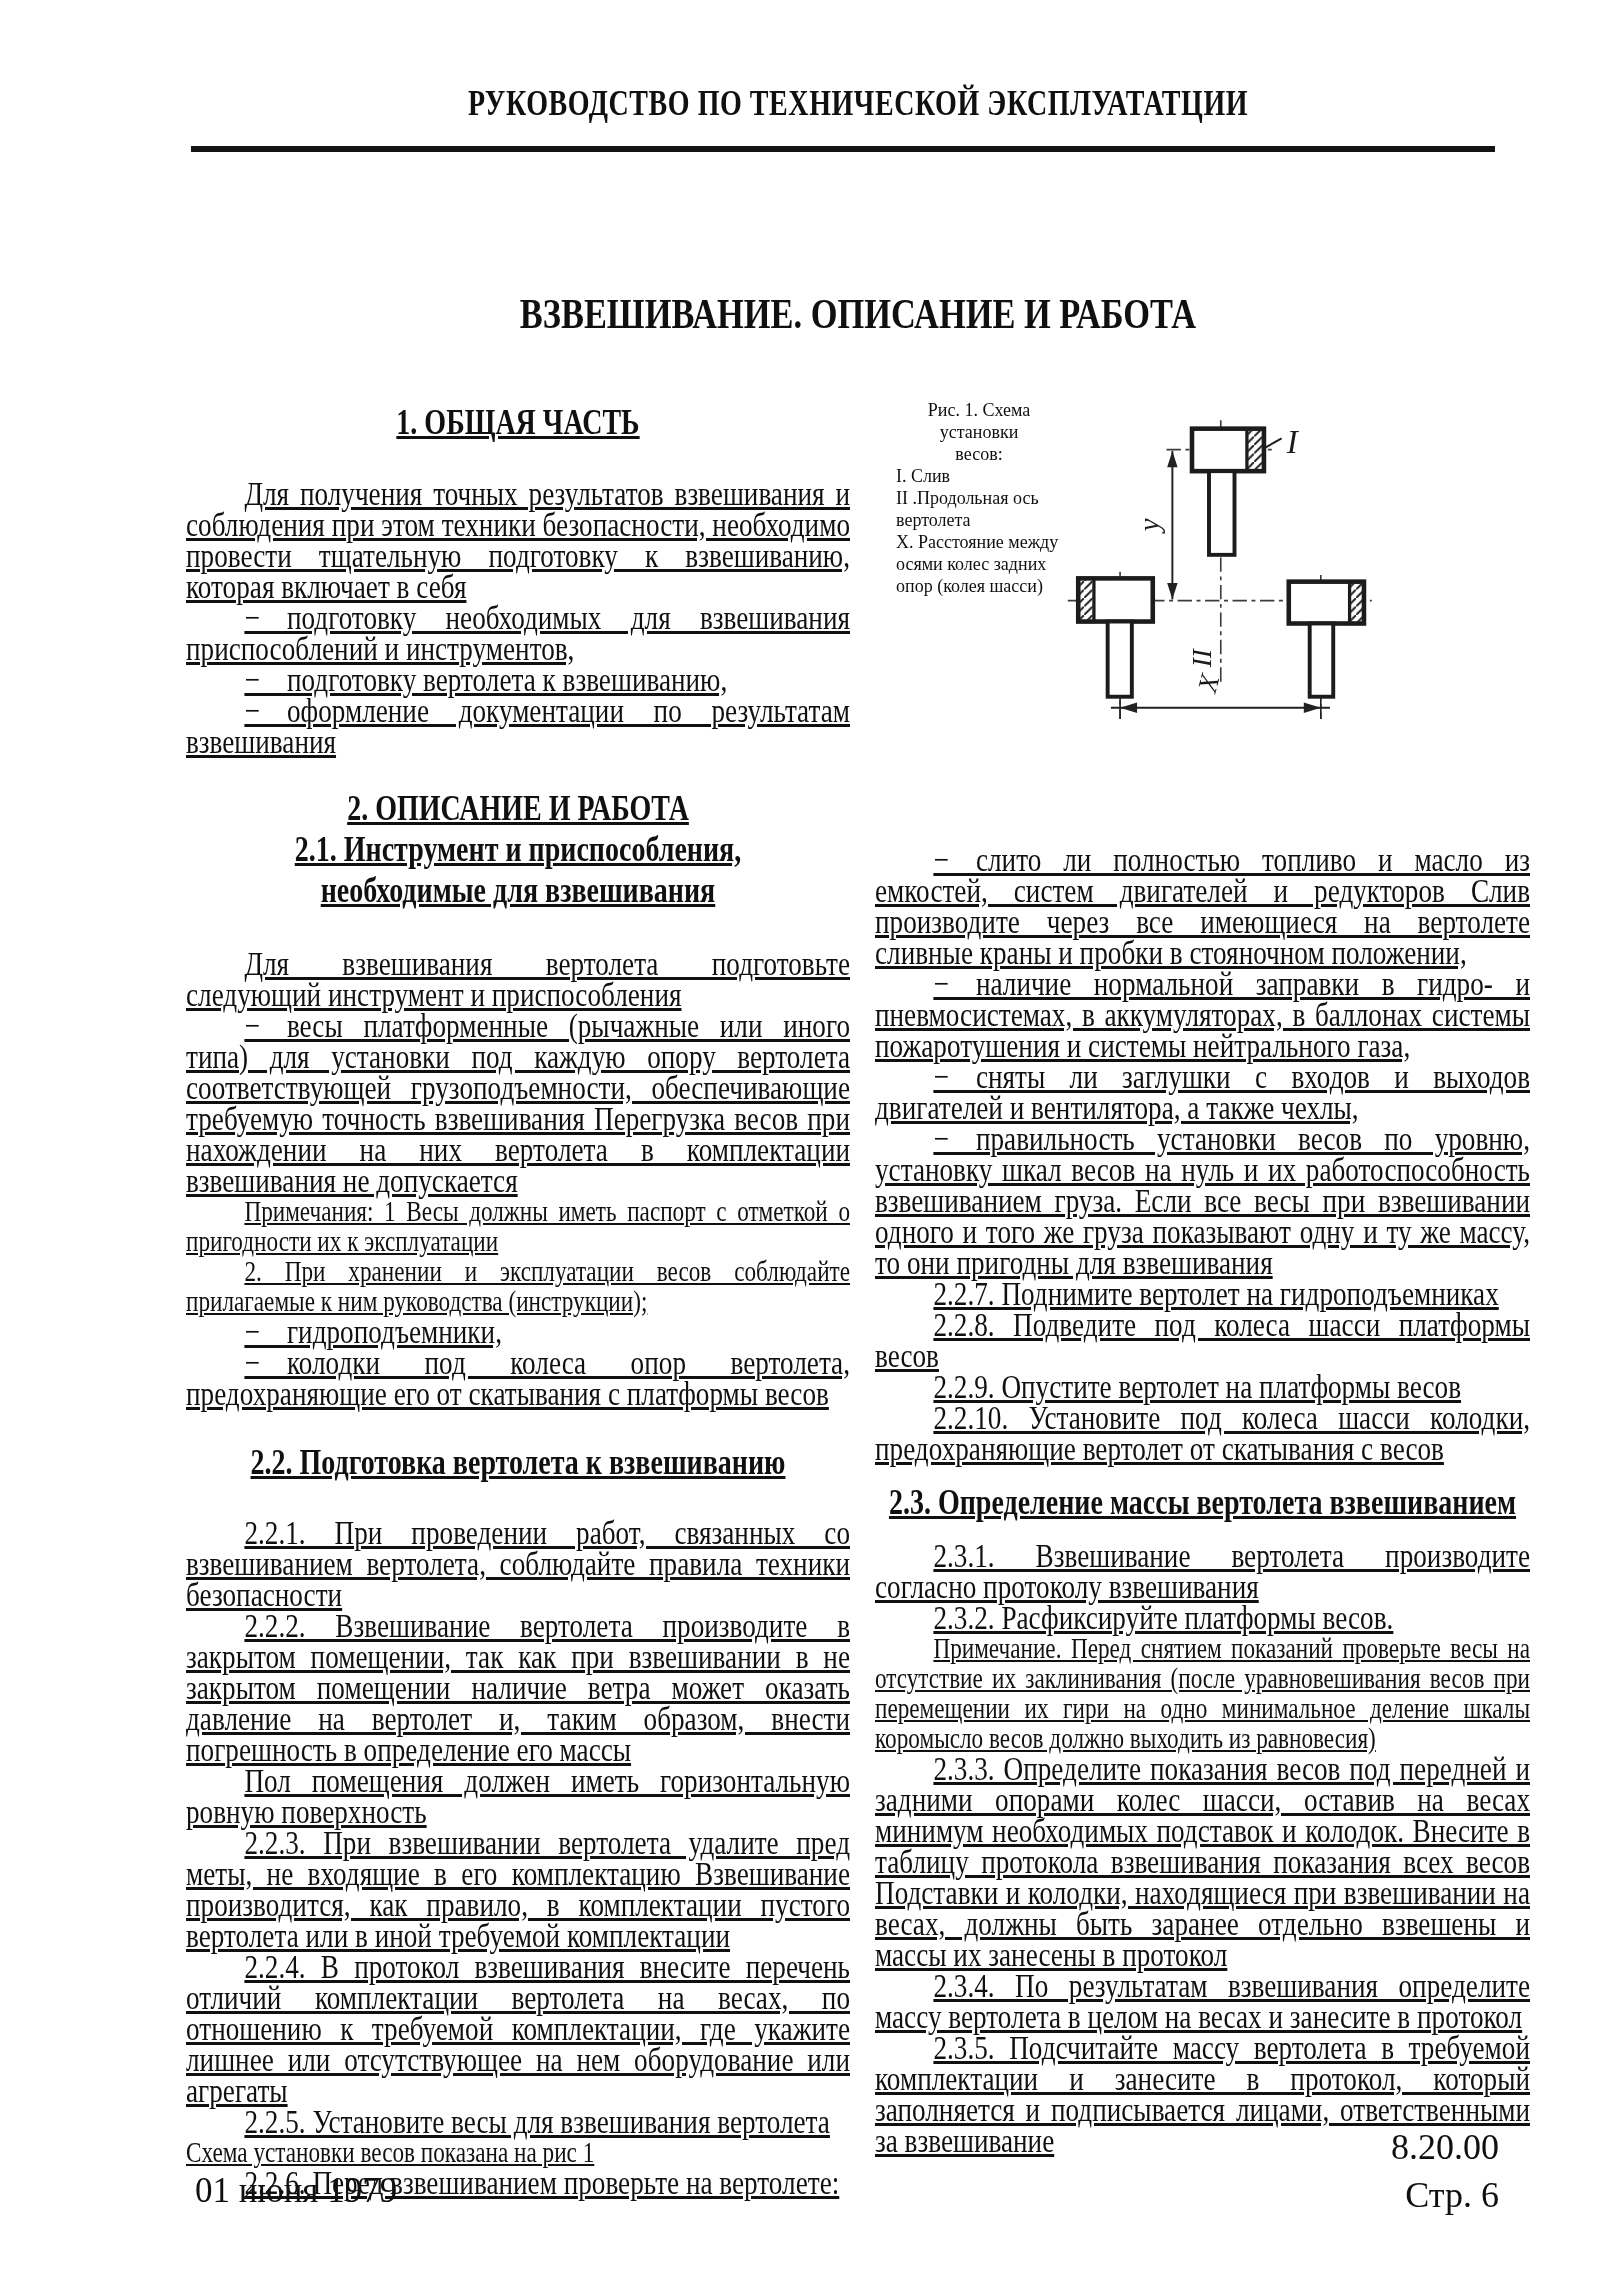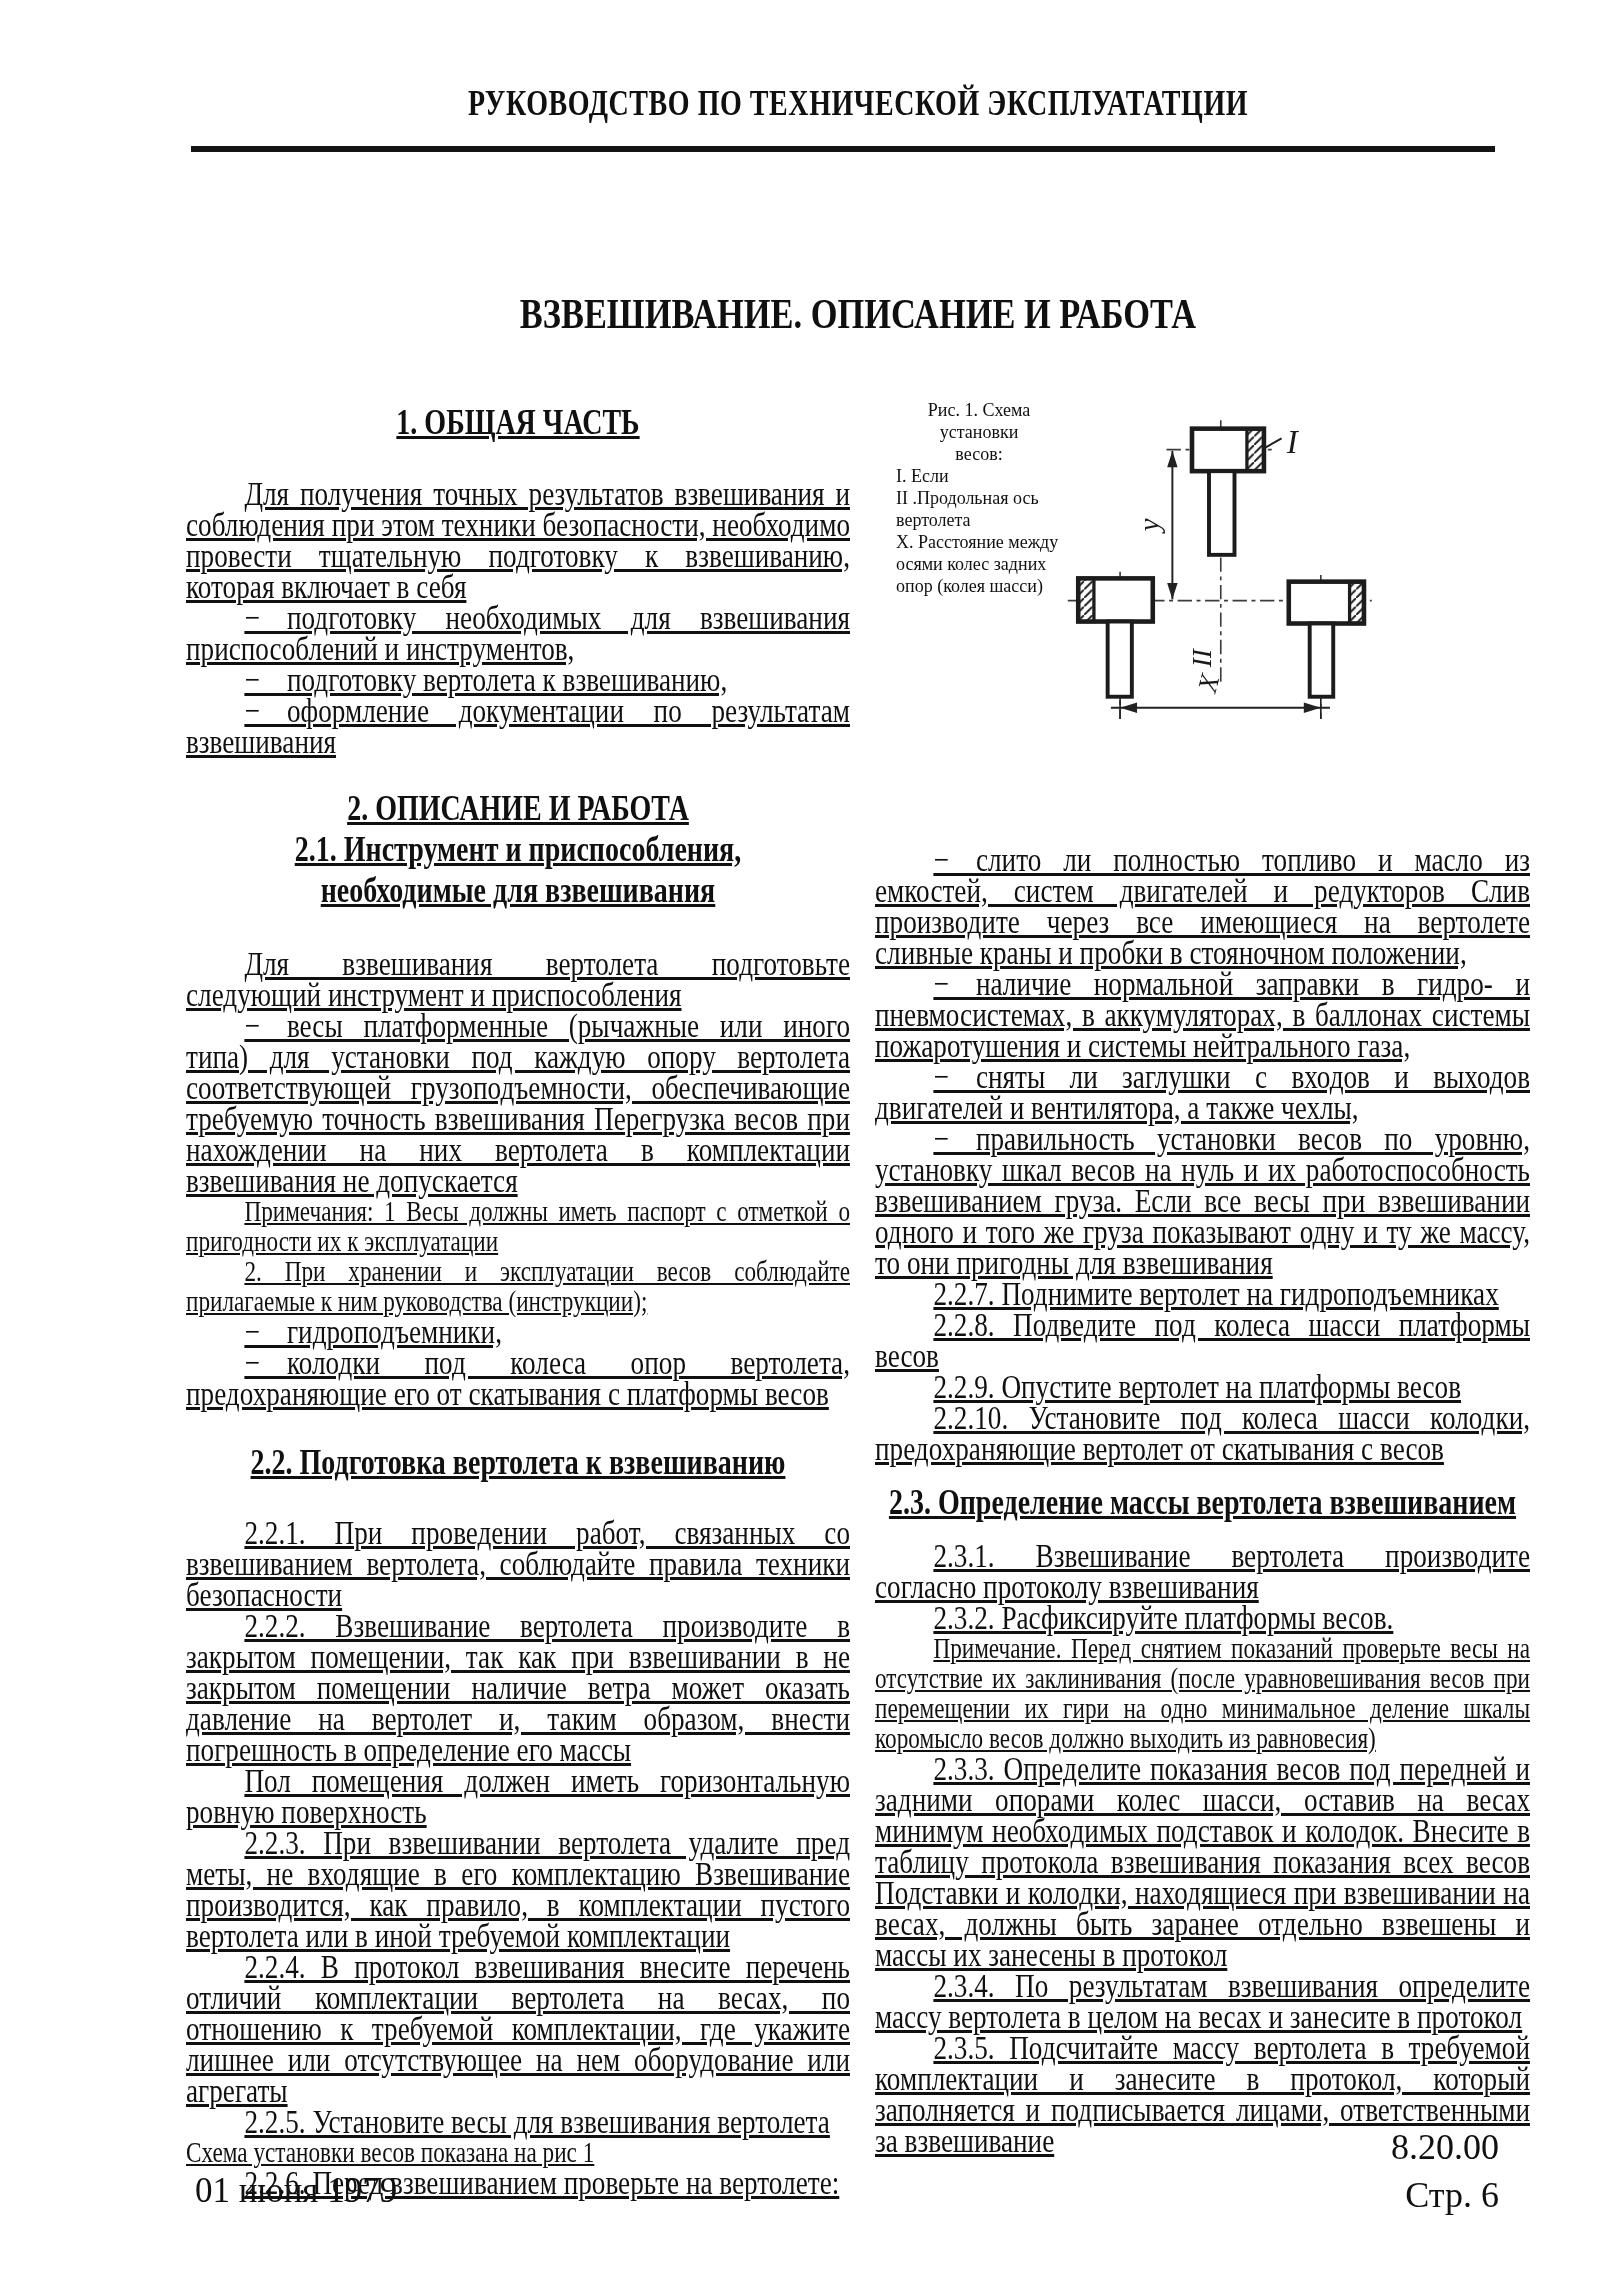--- a/index.html
+++ b/index.html
@@ -79,21 +79,21 @@
       </div>
     </div>
 
     <div class="col-right">
 
       <div class="figure">
         <div class="fig-caption">
           <div class="cap-center">Рис. 1. Схема</div>
           <div class="cap-center">установки</div>
           <div class="cap-center">весов:</div>
-          <div>I. Если</div>
+          <div>I. Слив</div>
           <div>II .Продольная ось вертолета</div>
           <div>X. Расстояние между осями колес задних опор (колея шасси)</div>
         </div>
 
         <svg class="fig-svg" width="471" height="425" viewBox="0 0 720 650">
           <defs>
             <pattern id="hatch" patternUnits="userSpaceOnUse" width="13" height="13" patternTransform="rotate(0)">
               <path d="M-2,15 L15,-2" stroke="#1f1f1f" stroke-width="3" fill="none"></path>
             </pattern>
           </defs>

